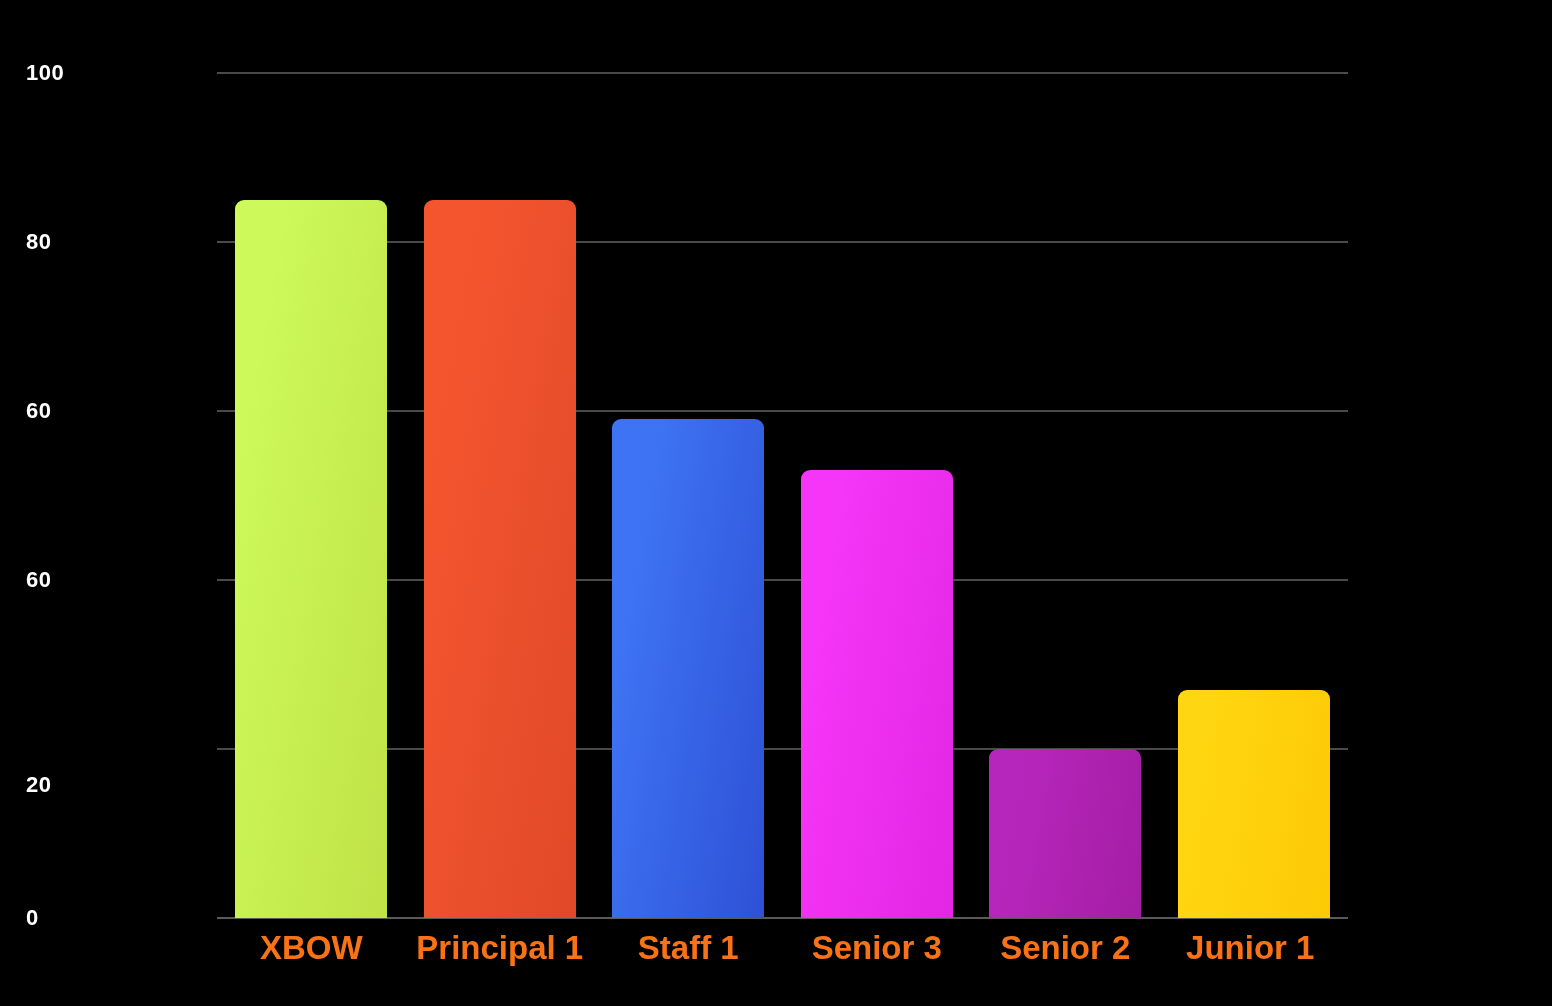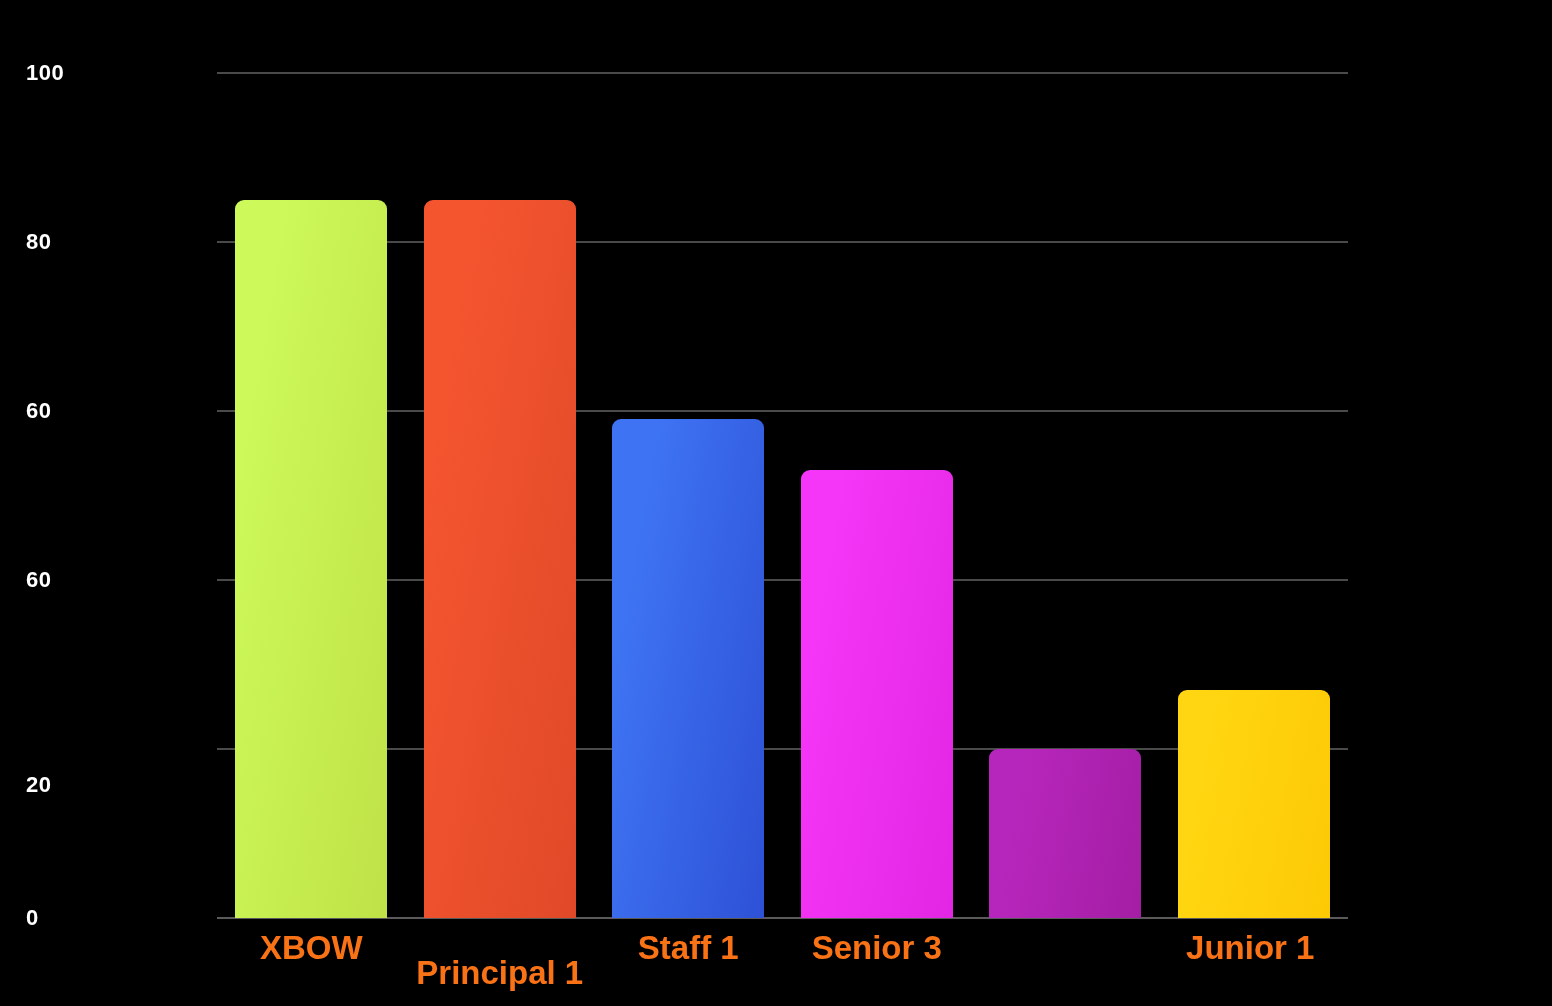--- a/index.html
+++ b/index.html
@@ -117,19 +117,20 @@
       <div class="bar" title="XBOW: 85" style="left: 18.25px; width: 152px; height: 718.25px; background: linear-gradient(100deg, rgb(205, 249, 90) 0%, rgb(205, 249, 90) 18%, rgb(191, 226, 71) 100%); border-radius: 9px 9px 0px 0px;"></div>
       <div class="bar" title="Principal 1: 85" style="left: 206.75px; width: 152px; height: 718.25px; background: linear-gradient(100deg, rgb(244, 85, 47) 0%, rgb(244, 85, 47) 18%, rgb(224, 73, 40) 100%); border-radius: 9px 9px 0px 0px;"></div>
       <div class="bar" title="Staff 1: 59" style="left: 395.25px; width: 152px; height: 498.55px; background: linear-gradient(100deg, rgb(62, 116, 243) 0%, rgb(62, 116, 243) 18%, rgb(46, 81, 214) 100%); border-radius: 9px 9px 0px 0px;"></div>
       <div class="bar" title="Senior 1: 53" style="left: 583.75px; width: 152px; height: 447.85px; background: linear-gradient(100deg, rgb(245, 53, 247) 0%, rgb(245, 53, 247) 18%, rgb(226, 38, 227) 100%); border-radius: 9px 9px 0px 0px;"></div>
       <div class="bar" title="Senior 2: 20" style="left: 772.25px; width: 152px; height: 169px; background: linear-gradient(100deg, rgb(183, 38, 188) 0%, rgb(183, 38, 188) 18%, rgb(164, 30, 164) 100%); border-radius: 9px 9px 0px 0px;"></div>
       <div class="bar" title="Junior 1: 27" style="left: 960.75px; width: 152px; height: 228.15px; background: linear-gradient(100deg, rgb(255, 214, 17) 0%, rgb(255, 214, 17) 18%, rgb(253, 201, 5) 100%); border-radius: 9px 9px 0px 0px;"></div>
     </div>
 
   <div class="xlabels" id="xaxis">
       <div class="xlabel" style="left: 0px; width: 188.5px;">XBOW</div>
-      <div class="xlabel" style="left: 188.5px; width: 188.5px; margin-top: 25px;">Principal 1</div>
+      <div class="xlabel" style="left: 188.5px; width: 188.5px;">Principal 1</div>
       <div class="xlabel" style="left: 377px; width: 188.5px;">Staff 1</div>
       <div class="xlabel" style="left: 565.5px; width: 188.5px;">Senior 3</div>
+      <div class="xlabel" style="left: 754px; width: 188.5px;">Senior 2</div>
       <div class="xlabel" style="left: 939px; width: 188.5px;">Junior 1</div>
     </div>
 
 </div>
 
 </body></html>

